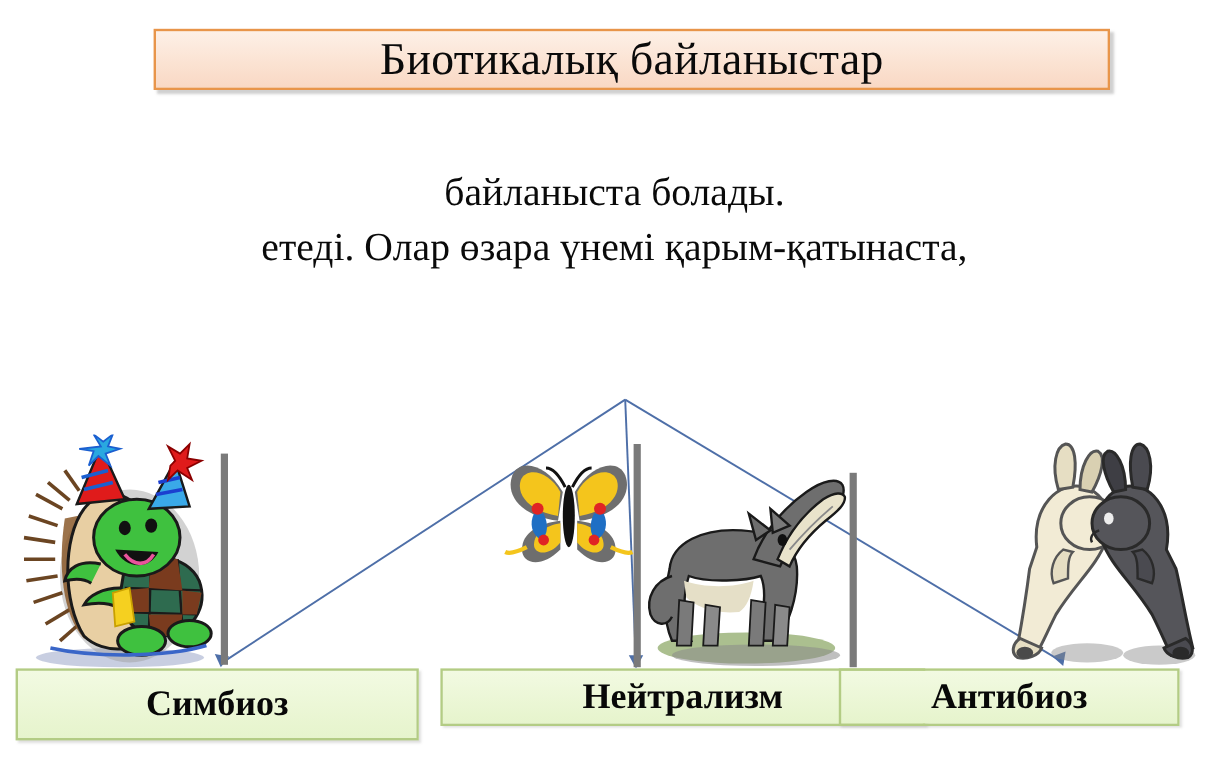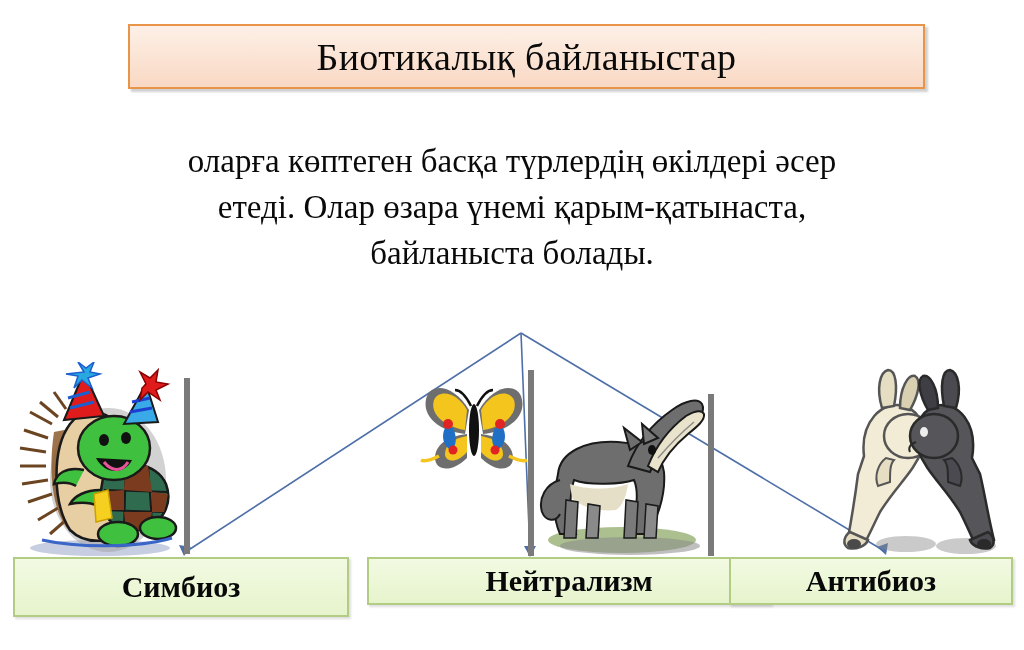--- a/index.html
+++ b/index.html
@@ -15,21 +15,21 @@
     overflow: hidden;
     font-family: "Liberation Serif", serif;
   }
 
   
   #title-banner {
     position: absolute;
     left: 128px;
     top: 24px;
     width: 797px;
-    height: 65px;
+    height: 51px;
     box-sizing: border-box;
     border: 2px solid #E8954A;
     background: linear-gradient(180deg, #FDF0E7 0%, #FBE3D3 55%, #F9D8C4 100%);
     box-shadow: 3px 3px 2px rgba(120,120,120,0.35);
     display: flex;
     align-items: center;
     justify-content: center;
   }
   #title-text {
     font-family: "Liberation Serif", serif;
@@ -95,35 +95,34 @@
   }
   .label-box .label-text {
     font-family: "Liberation Serif", serif;
     font-weight: bold;
     font-size: 30px;
     color: #080808;
     white-space: nowrap;
   }
   #label-box-0 { left: 13px;  top: 557px; width: 336px; height: 60px; }
   #label-box-1 { left: 367px; top: 557px; width: 404px; height: 48px; }
-  #label-box-2 { left: 729px; top: 557px; width: 284px; height: 48px; }
+  #label-box-2 { left: 699px; top: 557px; width: 284px; height: 48px; }
 </style>
 </head>
 <body>
 
 <div id="slide">
 
   <div id="title-banner">
     <span id="title-text">Биотикалық байланыстар</span>
   </div>
 
   <div id="body-text">
-    <span class="ln">оларға көптеген басқа түрлердің өкілдері әсер</span>
+    <span class="ln">байланыста болады.</span>
     <span class="ln">етеді. Олар өзара үнемі қарым-қатынаста,</span>
-    <span class="ln">байланыста болады.</span>
   </div>
 
   <svg id="connectors" viewBox="0 0 1024 650" width="1024" height="650" xmlns="http://www.w3.org/2000/svg">
     <g stroke="#4E6FA8" stroke-width="1.6" fill="none">
       <line x1="521" y1="333" x2="184" y2="553"></line>
       <line x1="521" y1="333" x2="530" y2="553"></line>
       <line x1="521" y1="333" x2="886" y2="552"></line>
     </g>
     <g fill="#4E6FA8">
       <polygon points="184,556 179,545 191,547"></polygon>

